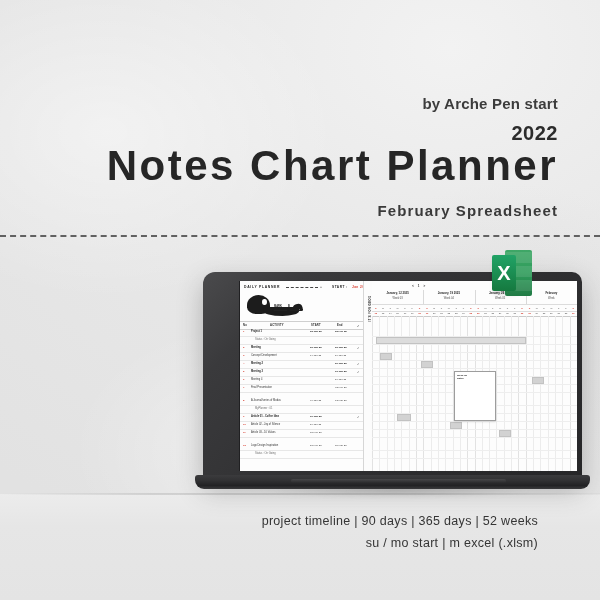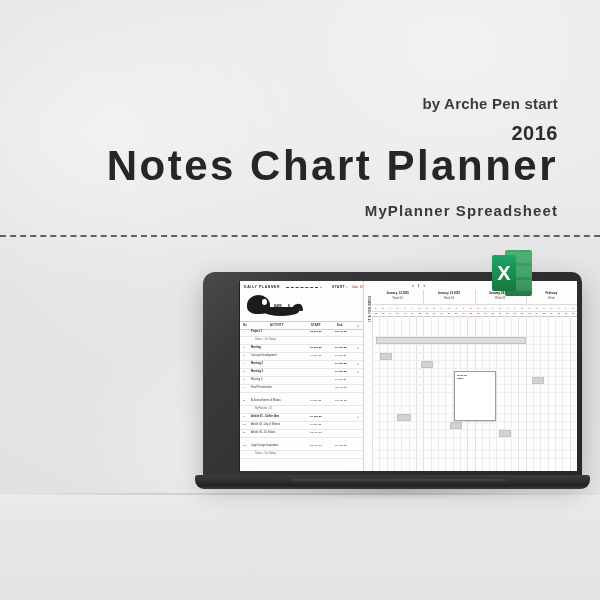--- a/index.html
+++ b/index.html
@@ -226,27 +226,29 @@
 </head>
 <body>
 
 <div id="stage">
   <div class="wall-tex"></div>
   <div class="floor"></div>
   <div class="floor-seam"></div>
 
   <div class="hdr">
     <div class="byline">by Arche Pen start</div>
-    <div class="year">2016</div>
+    <div class="year">2022</div>
   </div>
   <div class="title">Notes Chart Planner</div>
-  <div class="subtitle">MyPlanner Spreadsheet</div>
+  <div class="subtitle">February Spreadsheet</div>
   <div class="rule"></div>
 
   <div class="foot">
+    <div>project timeline | 90 days | 365 days | 52 weeks</div>
+    <div>su / mo start | m excel (.xlsm)</div>
   </div>
 
   <div class="laptop">
     <div class="base-shadow"></div>
     <div class="lid">
       <div class="screen">
         <div class="sheet">
 
           <div class="sheet-top">
             <div class="s-title">DAILY PLANNER</div>

